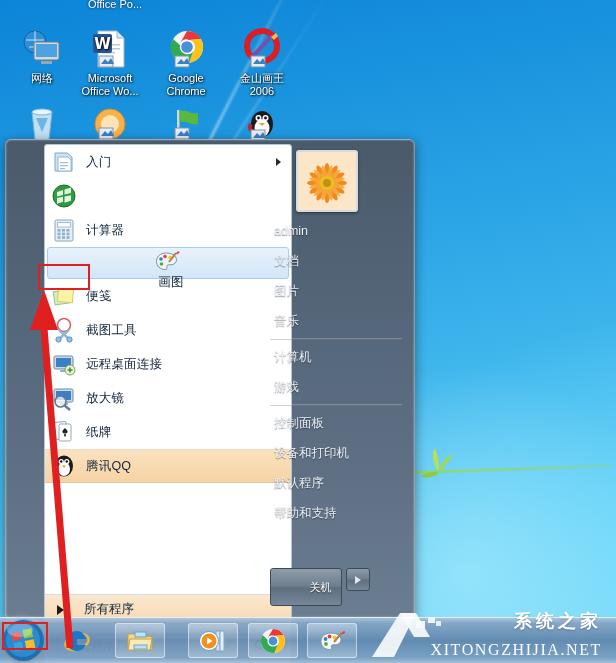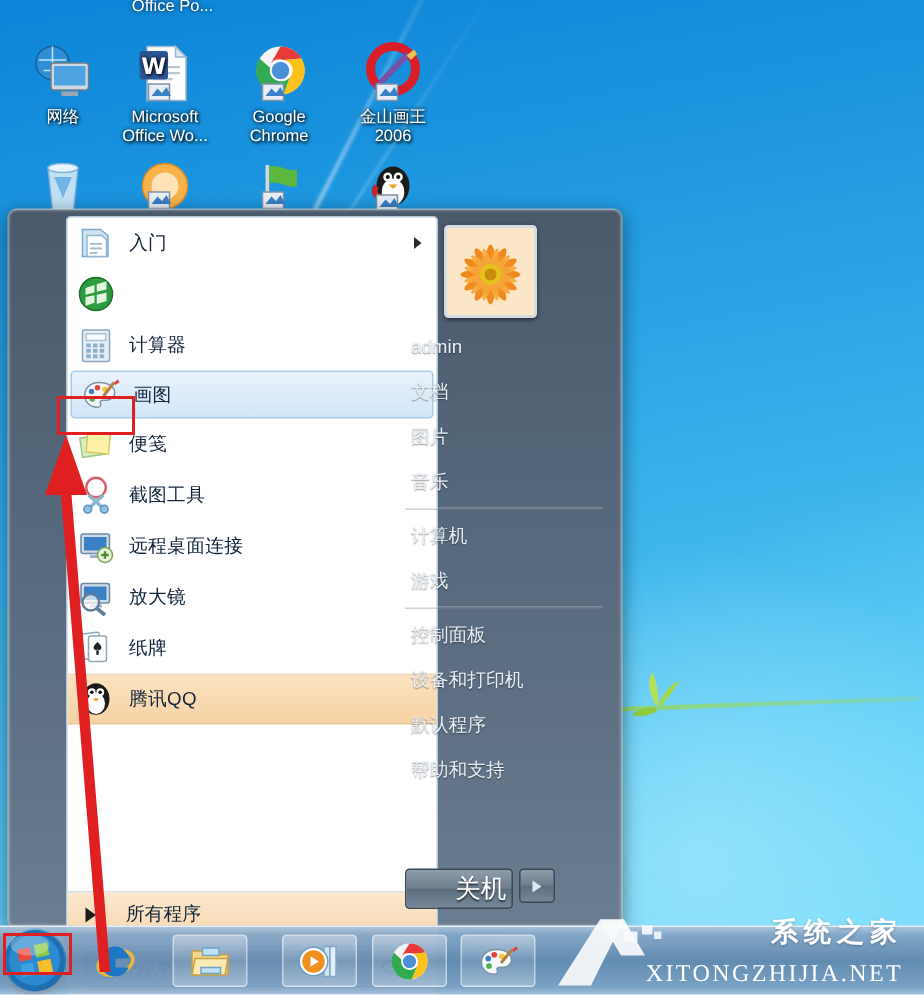--- a/index.html
+++ b/index.html
@@ -51,21 +51,21 @@
   }
   #leftpanel{
     position:absolute;left:4px;top:4px;width:248px;height:525px;
     background:#fff;border:1px solid #b3c5d7;border-radius:3px;
     box-sizing:border-box;overflow:hidden;margin-left:34px;
   }
   .mi{position:relative;height:34px;display:flex;align-items:center;padding-left:6px;box-sizing:border-box;}
   .mi .ico{width:26px;height:26px;flex:0 0 26px;margin-right:9px;position:relative;}
   .mi .txt{font-size:12.5px;color:#11243a;letter-spacing:.2px;}
   .mi.sel{background:linear-gradient(to bottom,#e8f2fb,#d2e6f8);border:1px solid #a8cdeb;border-radius:3px;
-          margin:0 2px;height:32px;}
+          margin:0 2px;height:32px;flex-direction:column;}
   .mi.qq{background:linear-gradient(to bottom,#fbe2c0,#f6d3a4);border-top:1px solid #f0dcc2;border-bottom:1px solid #e6c79a;}
   .mi .submenu-arrow{position:absolute;right:10px;top:13px;width:0;height:0;
         border-left:5px solid #2a2a2a;border-top:4px solid transparent;border-bottom:4px solid transparent;}
   #allprogs{position:absolute;left:0;bottom:44px;width:100%;height:30px;display:flex;align-items:center;
      background:linear-gradient(to bottom,#fbe8cf,#f6d8b0);border-top:1px solid #d8dde3;box-sizing:border-box;}
   #allprogs .tri{width:0;height:0;border-left:7px solid #1b1b1b;border-top:5px solid transparent;
      border-bottom:5px solid transparent;margin-left:12px;margin-right:20px;}
   #allprogs .txt{font-size:12.5px;color:#11243a;}
   #searchwrap{position:absolute;left:0;bottom:0;width:100%;height:44px;
      border-top:1px solid #ccd5de;background:#fff;box-sizing:border-box;}
@@ -77,23 +77,23 @@
   
   #rightpanel{position:absolute;left:256px;top:4px;width:150px;height:471px;box-sizing:border-box;text-align:right;}
   #avatar{position:absolute;left:34px;top:6px;width:58px;height:58px;border-radius:3px;
      border:2px solid #d4dbe2;background:#eef2f6;
      box-shadow:0 1px 3px rgba(0,0,0,.5);overflow:hidden;}
   .ri{height:30px;display:flex;align-items:center;padding-left:12px;box-sizing:border-box;
       font-size:12.5px;color:#e9eff5;text-shadow:0 1px 1px rgba(0,0,0,.45);}
   .sep{height:1px;margin:2px 10px 2px 8px;background:rgba(255,255,255,.22);
        border-bottom:1px solid rgba(0,0,0,.18);}
   #shutwrap{position:absolute;left:8px;bottom:9px;display:flex;}
-  #shutbtn{width:72px;height:27px;border:1px solid #3c4a58;border-radius:3px;
+  #shutbtn{width:72px;height:38px;border:1px solid #3c4a58;border-radius:3px;
      background:linear-gradient(to bottom,#8f9daa,#6e7e8d 48%,#5d6e7e 52%,#76879a);
-     color:#fff;font-size:17px;display:flex;align-items:center;justify-content:center;
+     color:#fff;font-size:11px;display:flex;align-items:center;justify-content:center;
      text-shadow:0 1px 1px rgba(0,0,0,.6);box-sizing:border-box;padding-left:29px;}
   #shutarrow{width:24px;height:23px;margin-left:4px;border:1px solid #3c4a58;border-radius:3px;
      background:linear-gradient(to bottom,#8f9daa,#6e7e8d 48%,#5d6e7e 52%,#76879a);
      display:flex;align-items:center;justify-content:center;box-sizing:border-box;}
   #shutarrow .t{width:0;height:0;border-left:6px solid #dfe8f0;border-top:4px solid transparent;border-bottom:4px solid transparent;}
   
   #taskbar{position:absolute;left:0;bottom:0;width:616px;height:45px;
     background:linear-gradient(to bottom,rgba(172,196,221,.94) 0%,rgba(130,163,196,.94) 12%,
       rgba(96,134,172,.94) 50%,rgba(120,157,192,.94) 88%,rgba(162,190,216,.94) 100%);
     border-top:1px solid rgba(255,255,255,.75);}

